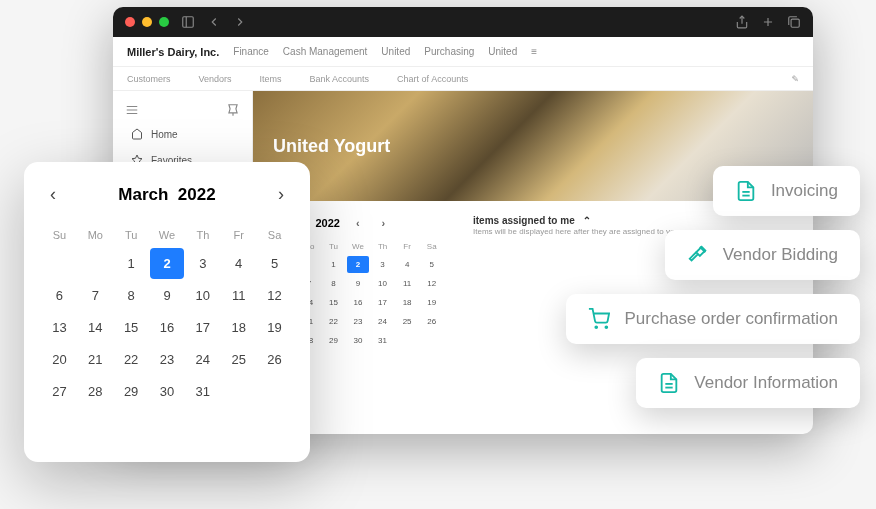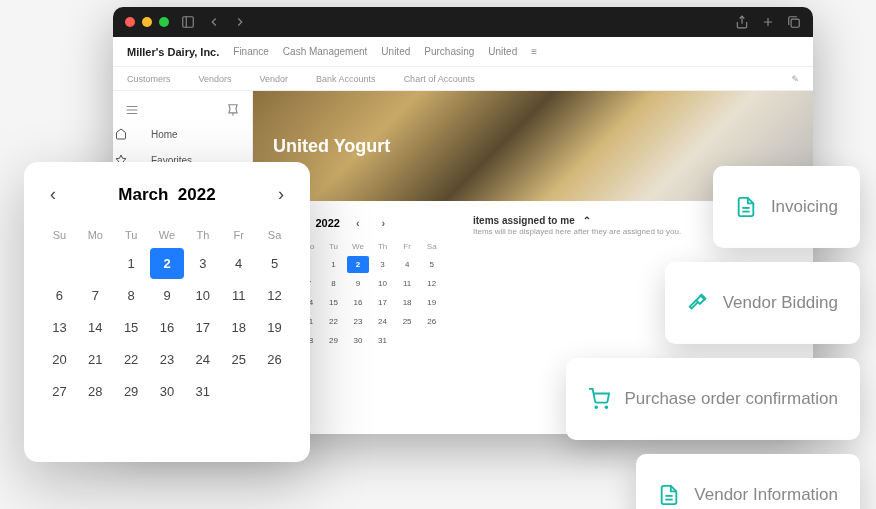--- a/index.html
+++ b/index.html
@@ -11,21 +11,21 @@
 .red{background:#ff5f57}.yellow{background:#ffbd2e}.green{background:#28ca42}
 .tbicon{width:14px;height:14px;color:#888}
 .tbright{margin-left:auto;display:flex;gap:12px}
 .appbar{height:30px;display:flex;align-items:center;padding:0 14px;gap:14px;font-size:10px;color:#888;border-bottom:1px solid #eee}
 .appname{font-weight:700;color:#222;font-size:11px}
 .appbar span{cursor:pointer}
 .appbar2{height:24px;display:flex;align-items:center;padding:0 14px;gap:28px;font-size:9px;color:#999;border-bottom:1px solid #eee}
 .content{display:flex;height:calc(100% - 84px)}
 .sidebar{width:140px;border-right:1px solid #eee;padding:8px 0}
 .sbtop{display:flex;justify-content:space-between;padding:4px 12px;color:#888}
-.sbitem{display:flex;align-items:center;gap:24px;padding:7px 2px;font-size:10px;color:#555;cursor:pointer}
+.sbitem{display:flex;align-items:center;gap:8px;padding:7px 18px;font-size:10px;color:#555;cursor:pointer}
 .sbitem svg{width:12px;height:12px}
 .main{flex:1;display:flex;flex-direction:column}
 .hero{height:110px;background:linear-gradient(135deg,#8b6f3e 0%,#c9a968 25%,#5a4a2e 45%,#d4b87a 60%,#e8e0d0 75%,#b8b8b8 100%);display:flex;align-items:center;padding:0 20px;color:#fff;font-weight:700;font-size:18px}
 .mainbody{padding:14px 20px;display:flex;gap:30px}
 .minical{width:170px}
 .minical-head{display:flex;align-items:center;gap:10px;font-size:11px;font-weight:600;margin-bottom:8px}
 .minical-head .nav{cursor:pointer;color:#666;padding:2px 6px}
 .minigrid{display:grid;grid-template-columns:repeat(7,1fr);gap:2px;font-size:8px;text-align:center}
 .minigrid .dh{color:#999;font-weight:500;padding:3px 0}
 .minigrid .dc{padding:4px 0;color:#555;cursor:pointer}
@@ -35,21 +35,21 @@
 .adesc{font-size:8px;color:#999;line-height:1.4}
 .bigcal{position:absolute;top:162px;left:24px;width:286px;height:300px;background:#fff;border-radius:14px;box-shadow:0 20px 60px rgba(0,0,0,0.25);padding:18px}
 .bigcal-head{display:flex;align-items:center;justify-content:space-between;margin-bottom:14px}
 .bigcal-head .nav{cursor:pointer;color:#444;font-size:18px;padding:4px 8px}
 .bigcal-title{font-weight:700;font-size:17px}
 .biggrid{display:grid;grid-template-columns:repeat(7,1fr);gap:1px;text-align:center}
 .biggrid .dh{color:#999;font-size:11px;padding:6px 0}
 .biggrid .dc{padding:8px 0;font-size:13px;color:#444;cursor:pointer}
 .biggrid .sel{background:#1e7dff;color:#fff;border-radius:4px;font-weight:700}
 .chips{position:absolute;right:16px;top:166px;display:flex;flex-direction:column;gap:14px;align-items:flex-end}
-.chip{background:#fff;border-radius:10px;box-shadow:0 10px 30px rgba(0,0,0,0.18);padding:30px 22px;display:flex;align-items:center;gap:14px;font-size:17px;color:#888;cursor:pointer}
+.chip{background:#fff;border-radius:10px;box-shadow:0 10px 30px rgba(0,0,0,0.18);padding:14px 22px;display:flex;align-items:center;gap:14px;font-size:17px;color:#888;cursor:pointer}
 .chip svg{width:22px;height:22px;color:#14b8a6;flex-shrink:0}
 </style>
 </head>
 <body>
 
 <div class="browser">
   <div class="titlebar">
     <div class="traffic">
       <div class="dot red"></div>
       <div class="dot yellow"></div>
@@ -86,21 +86,21 @@
     <span>Finance</span>
     <span>Cash Management</span>
     <span>United</span>
     <span>Purchasing</span>
     <span>United</span>
     <span>≡</span>
   </div>
   <div class="appbar2">
     <span>Customers</span>
     <span>Vendors</span>
-    <span>Vendor</span>
+    <span>Items</span>
     <span>Bank Accounts</span>
     <span>Chart of Accounts</span>
     <span style="margin-left:auto">✎</span>
   </div>
   <div class="content">
     <div class="sidebar">
       <div class="sbtop">
         <svg width="14" height="14" viewBox="0 0 24 24" fill="none" stroke="currentColor" stroke-width="2">
             <line x1="3" y1="6" x2="21" y2="6"></line>
             <line x1="3" y1="12" x2="21" y2="12"></line>

